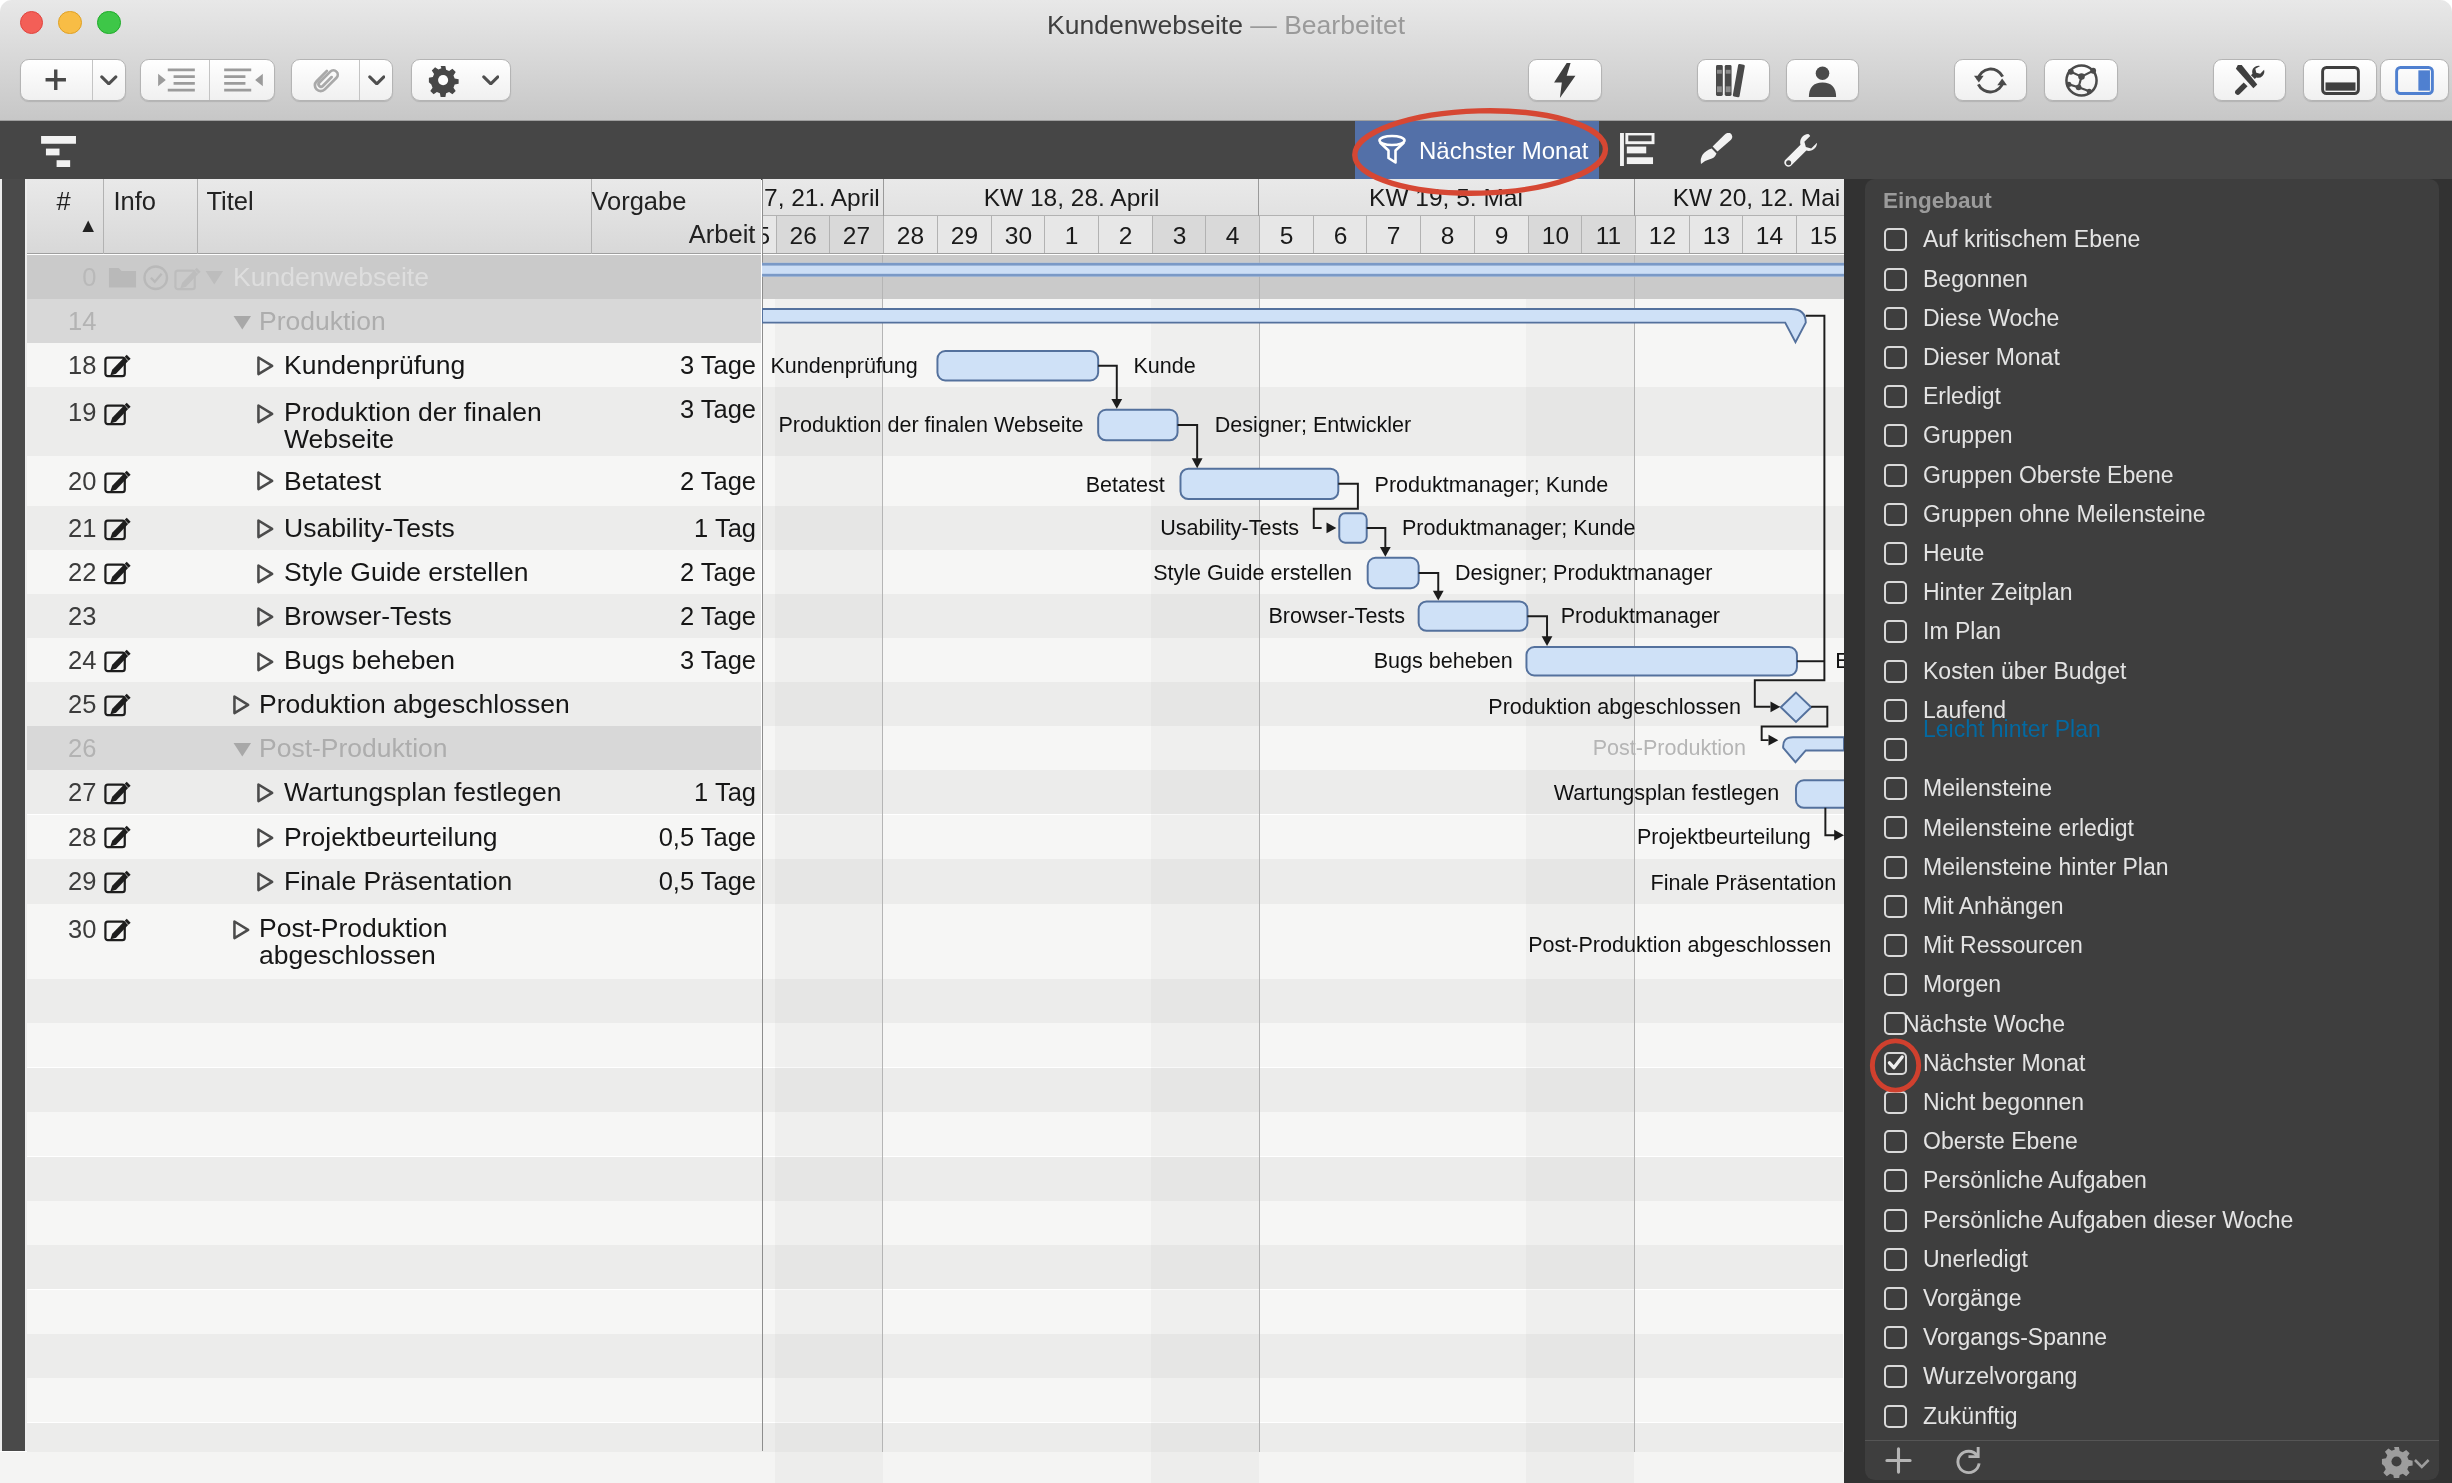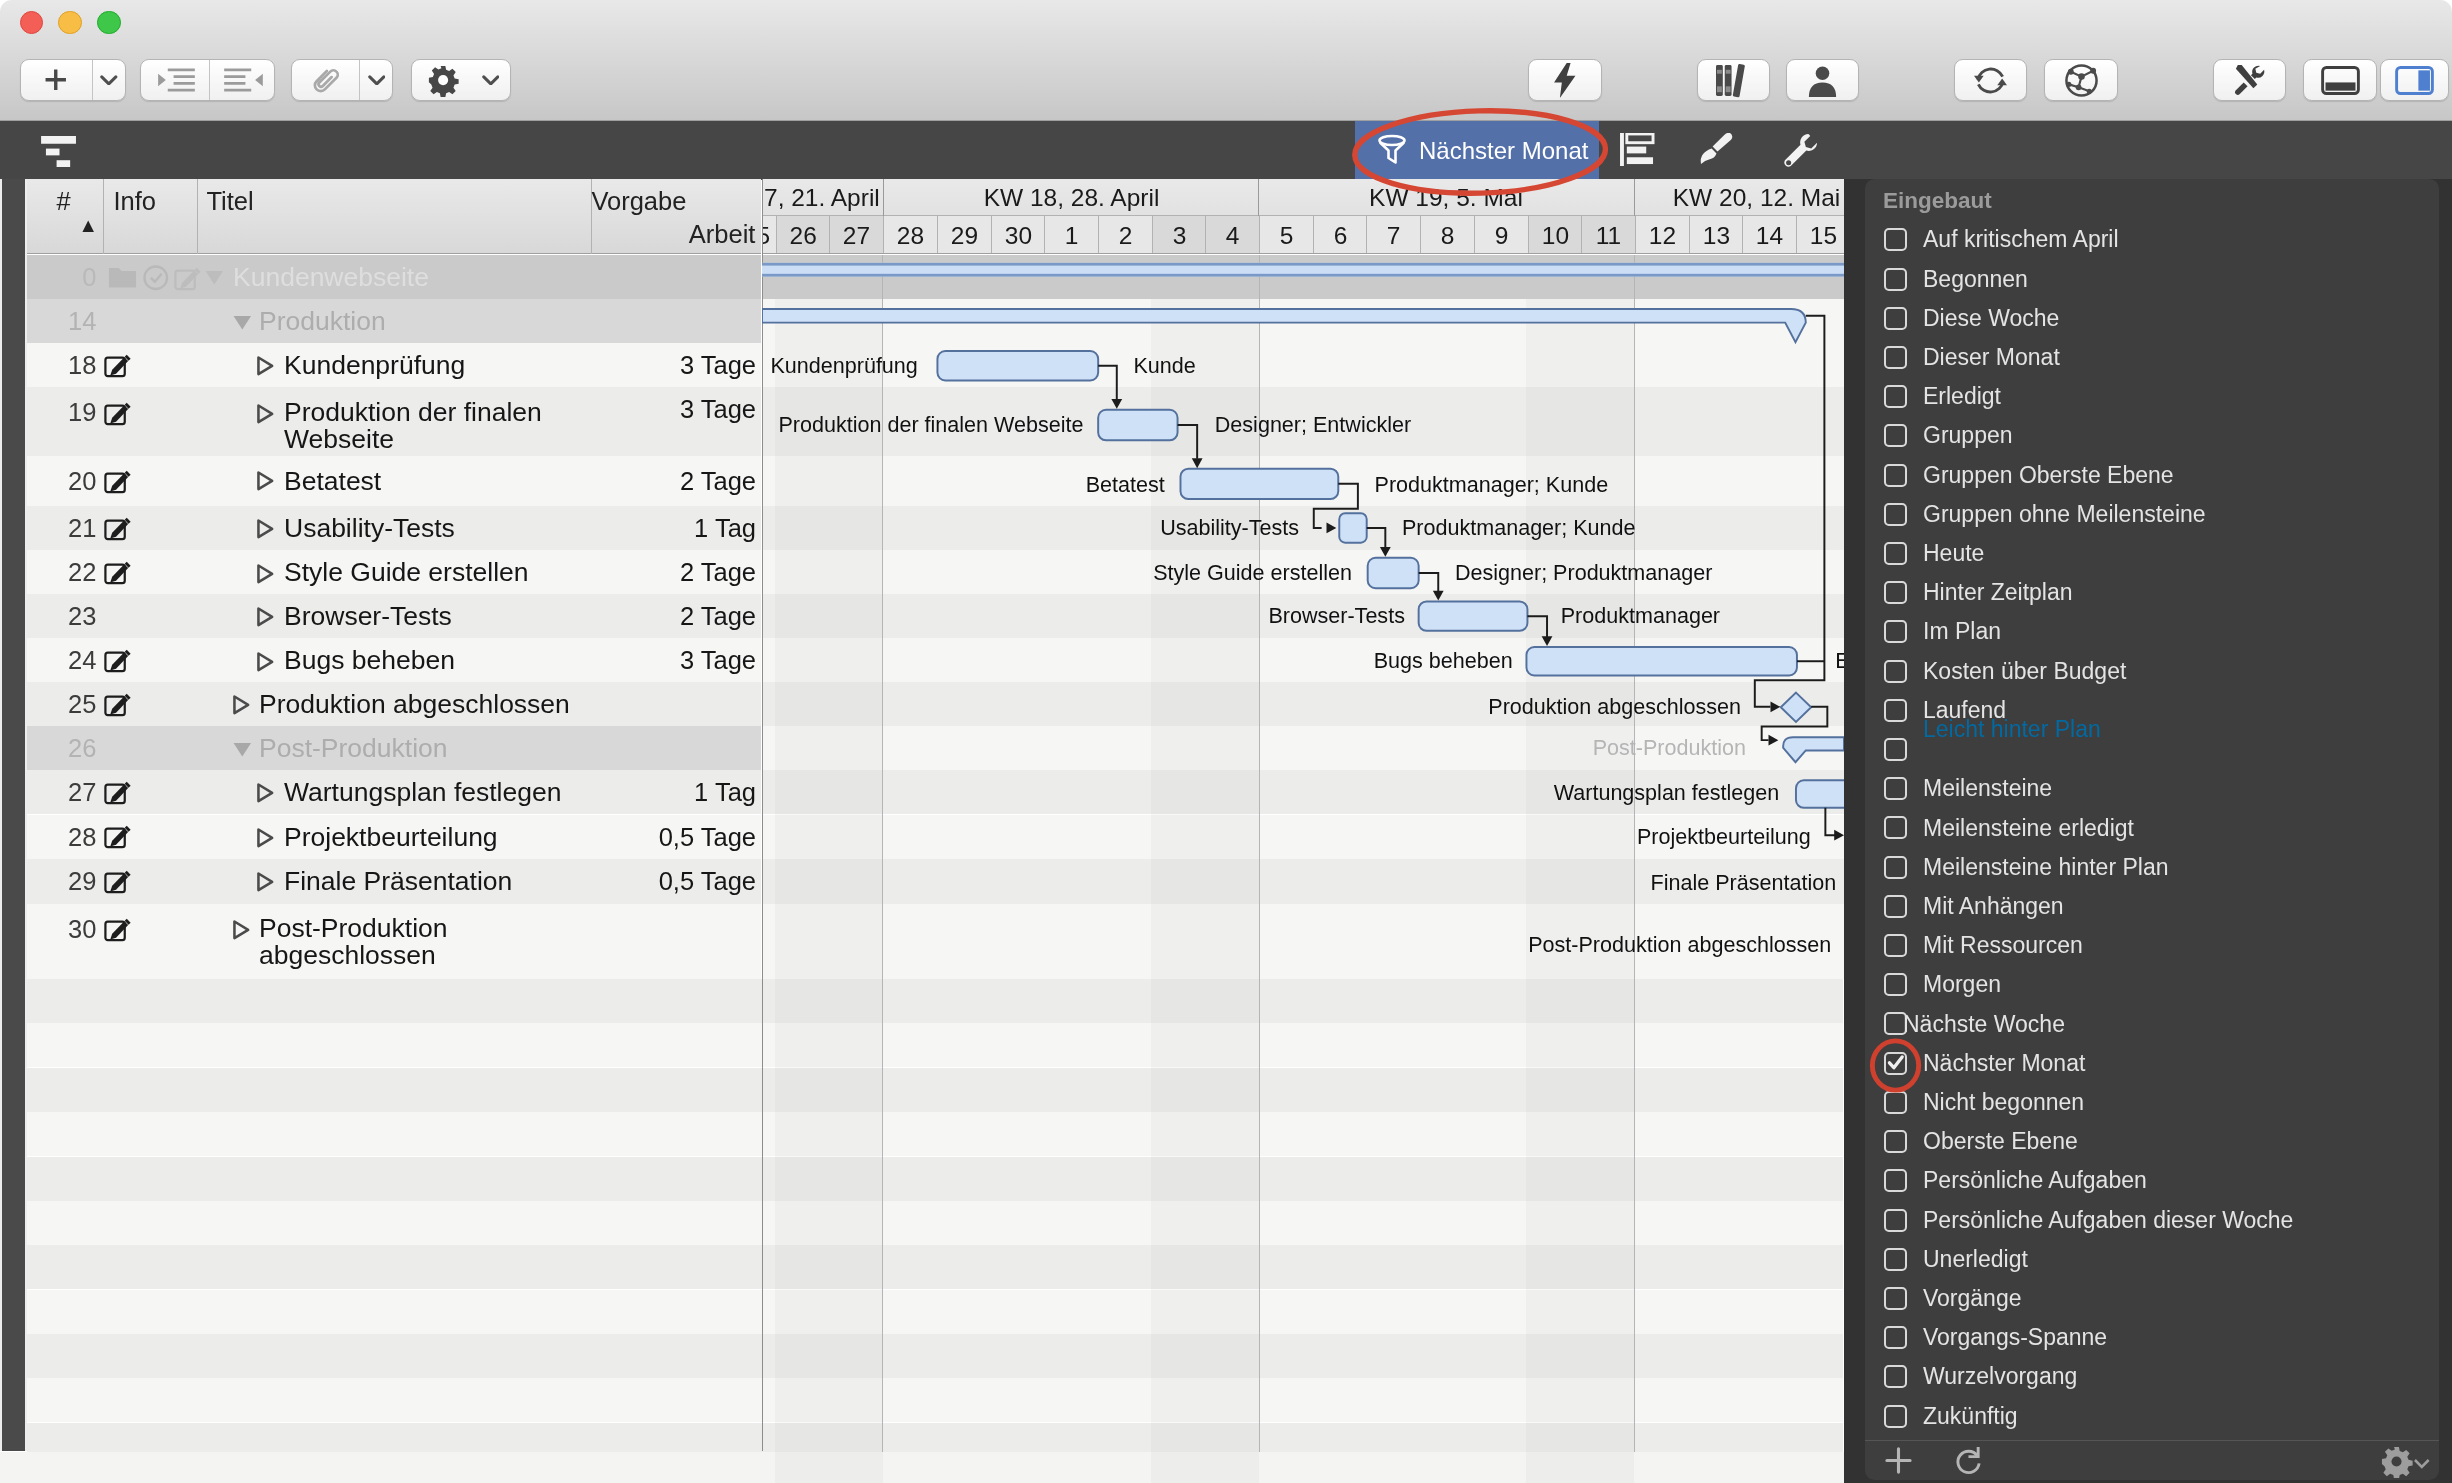--- a/index.html
+++ b/index.html
@@ -10,20 +10,21 @@
  background:linear-gradient(#ffffff,#f0f0f0);border:1px solid #b4b4b4;
  box-shadow:0 1px 1px rgba(0,0,0,.12)}
 .seg{position:absolute;top:0;bottom:0;width:1px;background:#c4c4c4}
 .chev{position:absolute;top:0;height:100%;display:flex;align-items:center;justify-content:center}
 </style></head><body>
 <div id="win">
 <div class="abs" style="left:0;top:0;width:2452px;height:121px;background:linear-gradient(#e8e8e8,#c7c7c7);border-bottom:1px solid #9f9f9f"></div>
 <div class="abs" style="left:19.6px;top:10.8px;width:23.5px;height:23.5px;border-radius:50%;background:#f35f57;border:1px solid #e0443e"></div>
 <div class="abs" style="left:58px;top:10.8px;width:23.5px;height:23.5px;border-radius:50%;background:#f8bd45;border:1px solid #dfa023"></div>
 <div class="abs" style="left:97px;top:10.8px;width:23.5px;height:23.5px;border-radius:50%;background:#3ec748;border:1px solid #1eab29"></div>
+<div class="abs" style="left:0;top:9.8px;width:2452px;text-align:center;font-size:26.5px;font-weight:500;color:#3e3e3e">Kundenwebseite <span style="color:#9a9a9a">— Bearbeitet</span></div>
 <div class="btn" style="left:19.6px;width:106px">
       <div class="chev" style="left:0;width:71px">
         <svg width="25.5" height="25.5" viewBox="0 0 30 30">
           <path d="M13 3h4v10h10v4H17v10h-4V17H3v-4h10z" fill="#484848"></path>
         </svg>
       </div>
       <div class="seg" style="left:71px"></div>
       <div class="chev" style="left:71px;width:35px">
         <svg width="17.6" height="10.8" viewBox="0 0 20 12">
           <path d="M2 2l8 8 8-8" fill="none" stroke="#4f4f4f" stroke-width="3.4" stroke-linecap="round" stroke-linejoin="round"></path>
@@ -497,21 +498,21 @@
 <text x="1430" y="546">Produktmanager; Kunde</text>
 <text x="1484" y="592">Designer; Produktmanager</text>
 <text x="1592" y="636">Produktmanager</text>
 <text x="1872" y="681">Entwickler</text>
 </g>
 </svg>
 <div class="abs" style="left:1844px;top:179px;width:609px;height:1305px;background:#323232"></div>
 <div class="abs" style="left:1865px;top:179px;width:574px;height:1301px;background:#3e3e3e;border-radius:9.8px"></div>
 <div class="abs" style="left:1883px;top:188px;font-size:22.5px;font-weight:bold;color:#9b9b9b">Eingebaut</div>
 <div class="abs" style="left:1884px;top:228px;width:22.5px;height:22.5px;border:2.5px solid #d9d9d9;border-radius:4.9px;background:transparent"></div>
-<div class="abs" style="left:1923px;top:226px;font-size:23px;color:#e4e4e4">Auf kritischem April</div>
+<div class="abs" style="left:1923px;top:226px;font-size:23px;color:#e4e4e4">Auf kritischem Ebene</div>
 <div class="abs" style="left:1884px;top:268px;width:22.5px;height:22.5px;border:2.5px solid #d9d9d9;border-radius:4.9px;background:transparent"></div>
 <div class="abs" style="left:1923px;top:266px;font-size:23px;color:#e4e4e4">Begonnen</div>
 <div class="abs" style="left:1884px;top:307px;width:22.5px;height:22.5px;border:2.5px solid #d9d9d9;border-radius:4.9px;background:transparent"></div>
 <div class="abs" style="left:1923px;top:305px;font-size:23px;color:#e4e4e4">Diese Woche</div>
 <div class="abs" style="left:1884px;top:346px;width:22.5px;height:22.5px;border:2.5px solid #d9d9d9;border-radius:4.9px;background:transparent"></div>
 <div class="abs" style="left:1923px;top:344px;font-size:23px;color:#e4e4e4">Dieser Monat</div>
 <div class="abs" style="left:1884px;top:385px;width:22.5px;height:22.5px;border:2.5px solid #d9d9d9;border-radius:4.9px;background:transparent"></div>
 <div class="abs" style="left:1923px;top:383px;font-size:23px;color:#e4e4e4">Erledigt</div>
 <div class="abs" style="left:1884px;top:424px;width:22.5px;height:22.5px;border:2.5px solid #d9d9d9;border-radius:4.9px;background:transparent"></div>
 <div class="abs" style="left:1923px;top:422px;font-size:23px;color:#e4e4e4">Gruppen</div>

